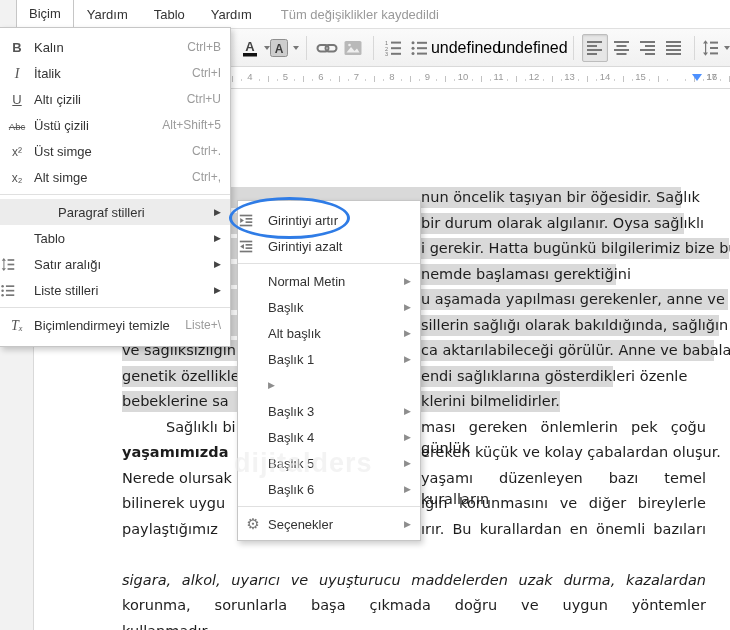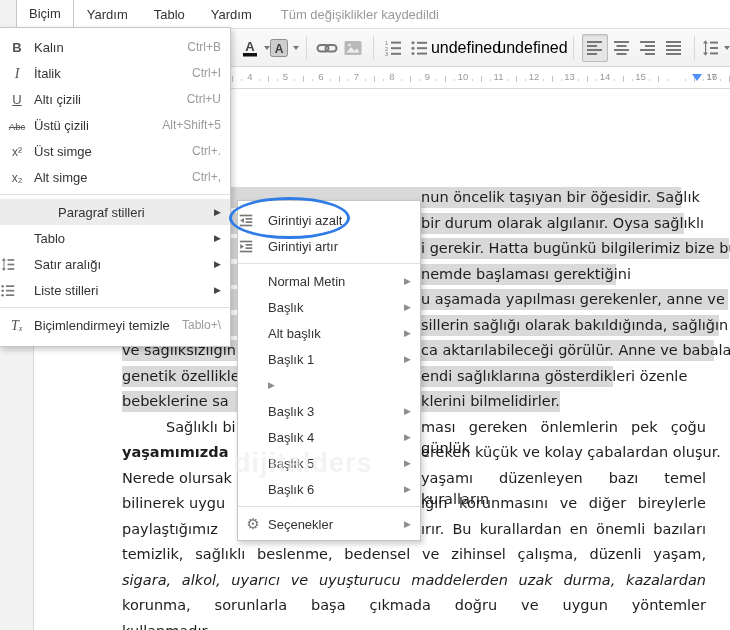--- a/index.html
+++ b/index.html
@@ -327,21 +327,20 @@
         <span class="rfrag just">yaşamı düzenleyen bazı temel kuralların</span>
       </div>
       <div class="docline" style="left: 88px; top: 405px;">
         <span class="lfrag" style="left: 0px;">bilinerek uygu</span>
         <span class="rfrag just">ığın korunmasını ve diğer bireylerle</span>
       </div>
       <div class="docline" style="left: 88px; top: 430.5px;">
         <span class="lfrag" style="left: 0px;">paylaştığımız</span>
         <span class="rfrag just">ırır. Bu kurallardan en önemli bazıları</span>
       </div>
-      <div class="docline fullline" style="left: 88px; top: 456px;">temizlik, sağlıklı beslenme, bedensel ve zihinsel çalışma, düzenli yaşam,</div>
       <div class="docline fullline" style="left: 88px; top: 481.5px; font-style: italic;">sigara, alkol, uyarıcı ve uyuşturucu maddelerden uzak durma, kazalardan</div>
       <div class="docline fullline" style="left: 88px; top: 507px;">korunma, sorunlarla başa çıkmada doğru ve uygun yöntemler</div>
       <div class="docline fullline plain" style="left: 88px; top: 532.5px;">kullanmadır.</div>
     </div>
     <div class="menu-panel format-menu">
       <div class="mrow">
         <span class="micon"><span class="g-b">B</span></span>
         <span class="mlabel">Kalın</span>
         <span class="mshort">Ctrl+B</span>
       </div>
@@ -406,48 +405,48 @@
             <rect x="7" y="13.6" width="10" height="2" fill="#777"></rect>
           </svg>
         </span>
         <span class="mlabel">Liste stilleri</span>
         <span class="marrow">▶</span>
       </div>
       <div class="msep"></div>
       <div class="mrow">
         <span class="micon"><span class="g-tx">Tₓ</span></span>
         <span class="mlabel">Biçimlendirmeyi temizle</span>
-        <span class="mshort">Tablo+\</span>
+        <span class="mshort">Liste+\</span>
       </div>
     </div>
     <div class="menu-panel styles-submenu">
+      <div class="mrow">
+        <span class="micon">
+          <svg width="16" height="15" viewBox="0 0 19 18">
+            <rect x="2" y="2" width="15" height="2" fill="#777"></rect>
+            <rect x="9" y="6" width="8" height="2" fill="#777"></rect>
+            <rect x="9" y="10" width="8" height="2" fill="#777"></rect>
+            <rect x="2" y="14" width="15" height="2" fill="#777"></rect>
+            <path d="M2.5 6l4.5 3-4.5 3z" fill="#777"></path>
+          </svg>
+        </span>
+        <span class="mlabel">Girintiyi artır</span>
+      </div>
       <div class="mrow">
         <span class="micon">
           <svg width="16" height="15" viewBox="0 0 19 18">
             <rect x="2" y="2" width="15" height="2" fill="#777"></rect>
             <rect x="9" y="6" width="8" height="2" fill="#777"></rect>
             <rect x="9" y="10" width="8" height="2" fill="#777"></rect>
             <rect x="2" y="14" width="15" height="2" fill="#777"></rect>
             <path d="M7 6l-4.5 3L7 12z" fill="#777"></path>
           </svg>
         </span>
         <span class="mlabel">Girintiyi azalt</span>
       </div>
-      <div class="mrow">
-        <span class="micon">
-          <svg width="16" height="15" viewBox="0 0 19 18">
-            <rect x="2" y="2" width="15" height="2" fill="#777"></rect>
-            <rect x="9" y="6" width="8" height="2" fill="#777"></rect>
-            <rect x="9" y="10" width="8" height="2" fill="#777"></rect>
-            <rect x="2" y="14" width="15" height="2" fill="#777"></rect>
-            <path d="M2.5 6l4.5 3-4.5 3z" fill="#777"></path>
-          </svg>
-        </span>
-        <span class="mlabel">Girintiyi artır</span>
-      </div>
       <div class="msep"></div>
       <div class="mrow">
         <span class="micon"></span>
         <span class="mlabel">Normal Metin</span>
         <span class="marrow">▶</span>
       </div>
       <div class="mrow">
         <span class="micon"></span>
         <span class="mlabel">Başlık</span>
         <span class="marrow">▶</span>

